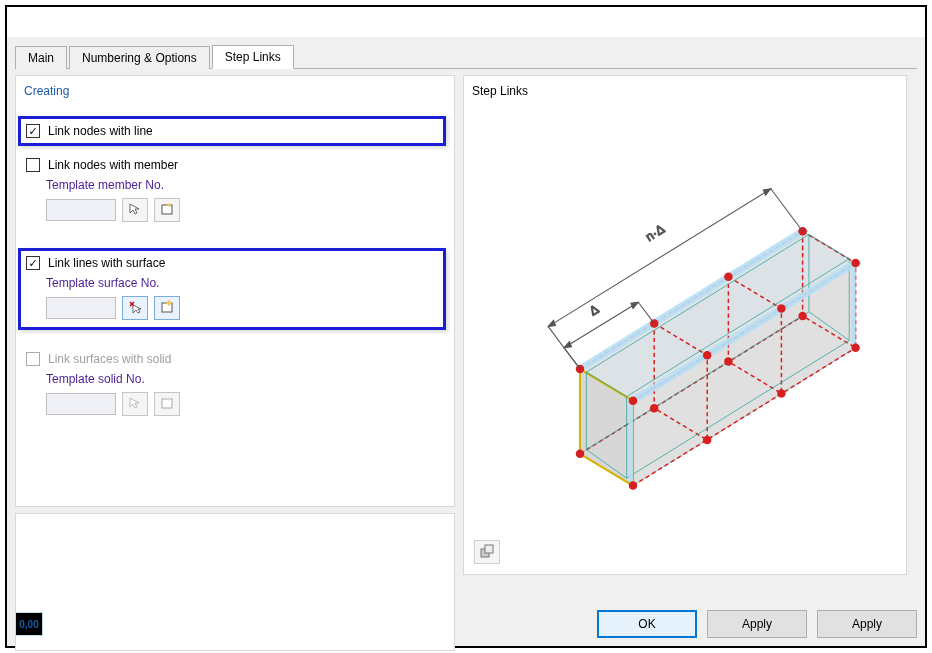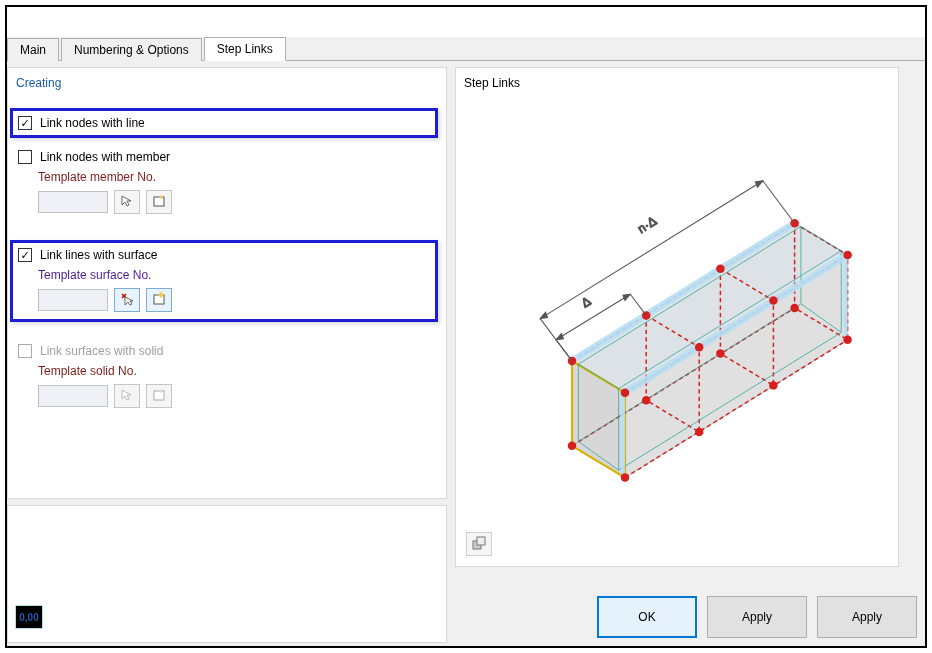--- a/index.html
+++ b/index.html
@@ -35,20 +35,21 @@
   .titlebar .win-btn {
     width: 46px; height: 30px;
     display: flex; align-items: center; justify-content: center;
     font-size: 14px;
     color: #000;
   }
   .content {
     position: absolute;
     top: 30px; left: 0; right: 0; bottom: 0;
     background: #f0f0f0;
+    padding: 8px;
   }
   .tab-strip {
     display: flex;
     height: 24px;
     align-items: flex-end;
     border-bottom: 1px solid #b0b0b0;
     margin-bottom: 6px;
   }
   .tab {
     padding: 4px 12px;
@@ -96,21 +97,21 @@
     display: inline-flex;
     align-items: center;
     justify-content: center;
     background: #fff;
     font-size: 11px;
     line-height: 1;
   }
   .checkbox.disabled { border-color: #aaa; }
   .sub-label {
     margin-left: 22px;
-    color: #7f1d1d;
+    color: #4c1d95;
     font-size: 12px;
     margin-top: 4px;
   }
   .sub-label.enabled { color: #4c1d95; }
   .input-row {
     margin-left: 22px;
     display: flex;
     align-items: center;
     gap: 6px;
     margin-top: 6px;
@@ -147,21 +148,21 @@
   }
   .footer .left-icon {
     width: 28px; height: 24px;
     border: 1px solid #b8e0e8;
     background: #000000;
     display: flex; align-items: center; justify-content: center;
     font-size: 10px; font-weight: bold; color: #1a5ba8;
   }
   .footer .spacer { flex: 1; }
   .footer .btn {
-    width: 100px; height: 42px;
+    width: 100px; height: 28px;
     border: 1px solid #adadad;
     background: #e1e1e1;
     display: flex; align-items: center; justify-content: center;
     margin-left: 10px;
     font-size: 12px;
   }
   .footer .btn.primary {
     border: 2px solid #0078d7;
     background: #e5f1fb;
   }

